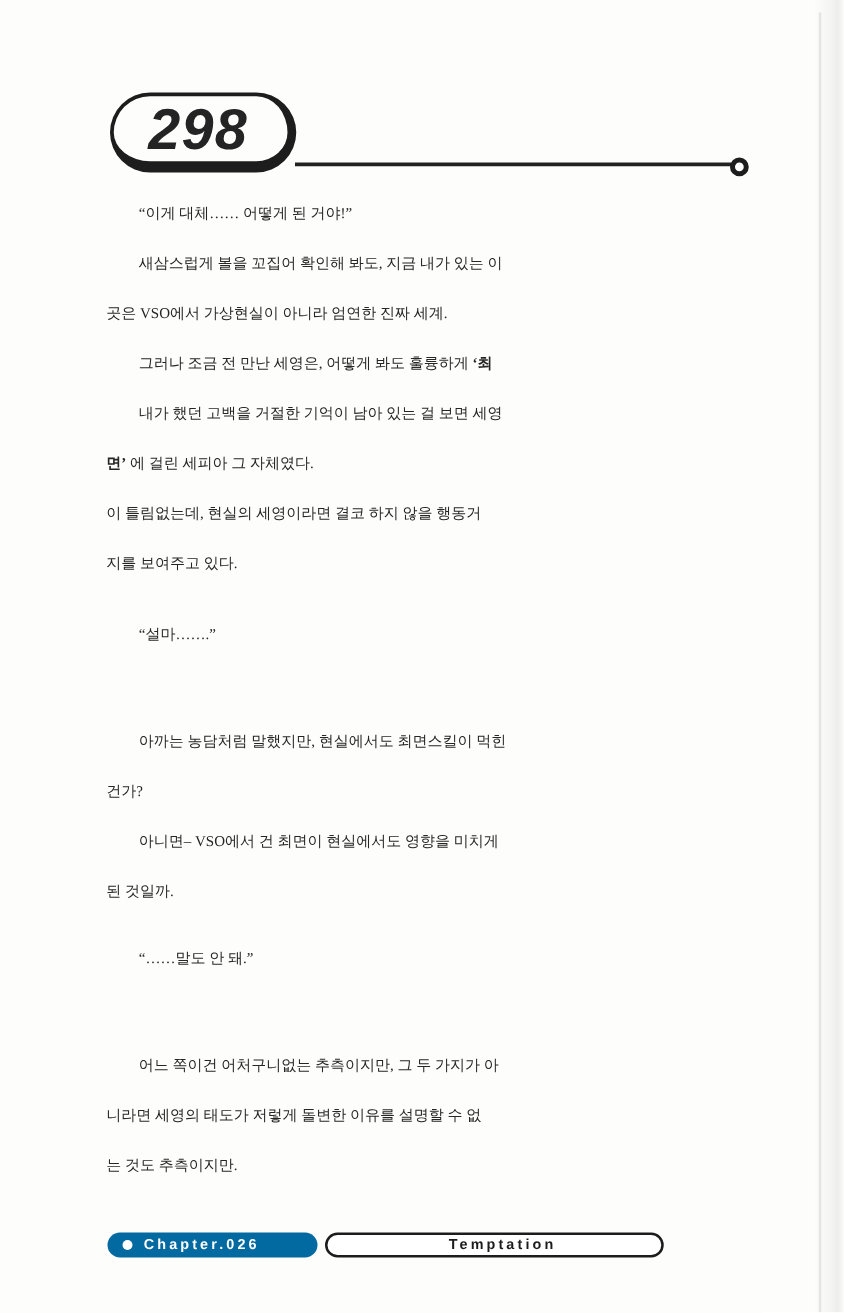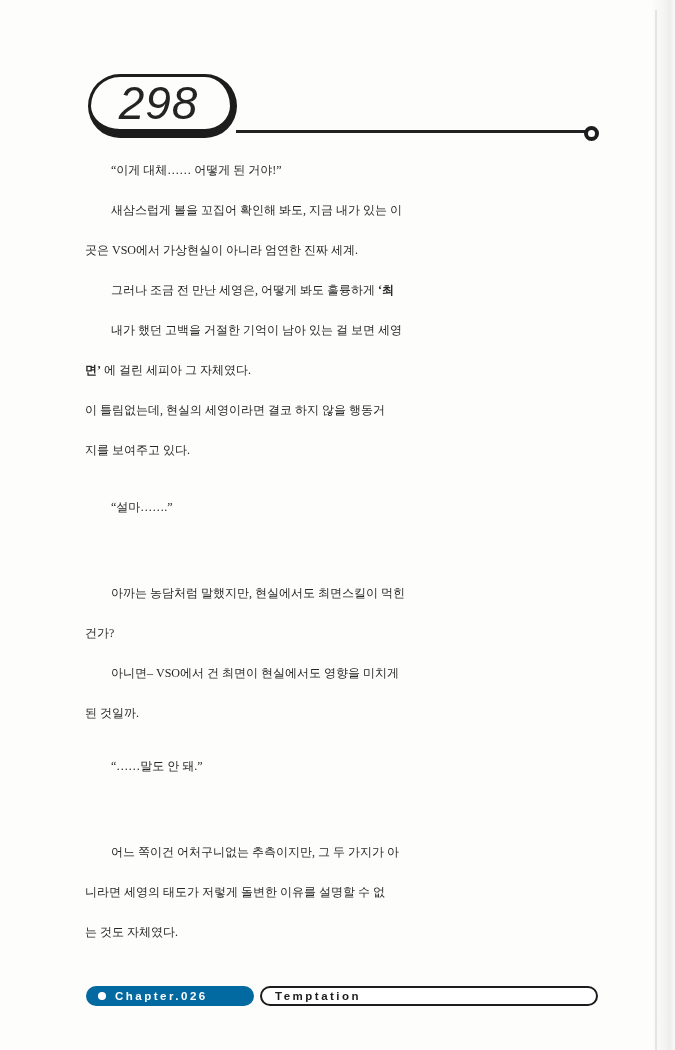--- a/index.html
+++ b/index.html
@@ -29,21 +29,21 @@
     border-bottom-width: 9px;
     border-radius: 32px;
     background: #fdfdfb;
     display: flex;
     align-items: center;
     justify-content: center;
   }
   .pagenum {
     font-family: "Liberation Sans", sans-serif;
     font-size: 46px;
-    font-weight: normal;
+    font-weight: bold;
     font-style: italic;
     letter-spacing: 1px;
     color: #242424;
     padding-right: 4px;
   }
   .header-line {
     position: absolute;
     left: 236px;
     top: 130px;
     width: 349px;
@@ -108,28 +108,29 @@
     font-size: 11.5px;
     font-weight: bold;
     letter-spacing: 2.5px;
     margin-left: 9px;
     white-space: nowrap;
   }
   .title-box {
     position: absolute;
     left: 260px;
     top: 986px;
-    width: 338px;
+    width: 271px;
     height: 20px;
     box-sizing: border-box;
     background: #ffffff;
     border: 2px solid #1c1c1c;
     border-radius: 10px;
     display: flex;
     align-items: center;
+    justify-content: center;
   }
   .title-label {
     color: #1c1c1c;
     font-family: "Liberation Sans", sans-serif;
     font-size: 11.5px;
     font-weight: bold;
     letter-spacing: 2.5px;
     margin-left: 13px;
     white-space: nowrap;
   }
@@ -183,21 +184,21 @@
       <div style="height: 46px;"></div>
       <div class="line indent"><span>아까는 농담처럼 말했지만, 현실에서도 최면스킬이 먹힌</span></div>
       <div class="line"><span>건가?</span></div>
       <div class="line indent"><span>아니면– VSO에서 건 최면이 현실에서도 영향을 미치게</span></div>
       <div class="line"><span>된 것일까.</span></div>
       <div style="height: 13px;"></div>
       <div class="line indent"><span>“……말도 안 돼.”</span></div>
       <div style="height: 46px;"></div>
       <div class="line indent"><span>어느 쪽이건 어처구니없는 추측이지만, 그 두 가지가 아</span></div>
       <div class="line"><span>니라면 세영의 태도가 저렇게 돌변한 이유를 설명할 수 없</span></div>
-      <div class="line"><span>는 것도 자체였다.</span></div>
+      <div class="line"><span>는 것도 추측이지만.</span></div>
     </div>
 
   <div class="chapter-pill">
     <span class="chapter-dot"></span>
     <span class="chapter-label">Chapter.026</span>
   </div>
   <div class="title-box">
     <span class="title-label">Temptation</span>
   </div>
 

